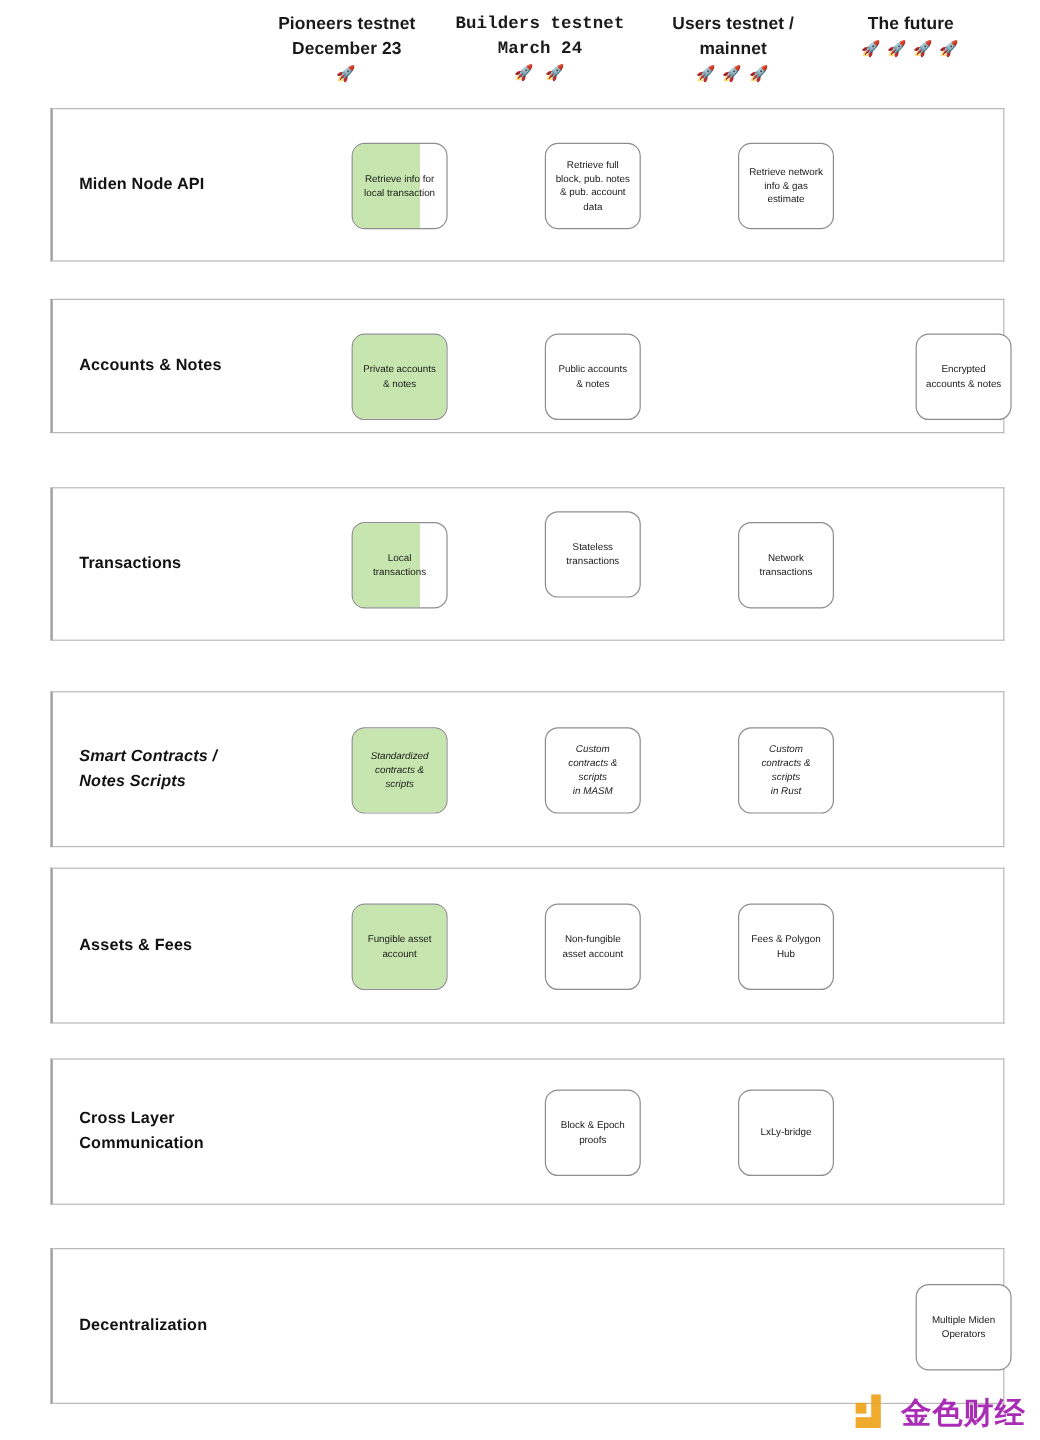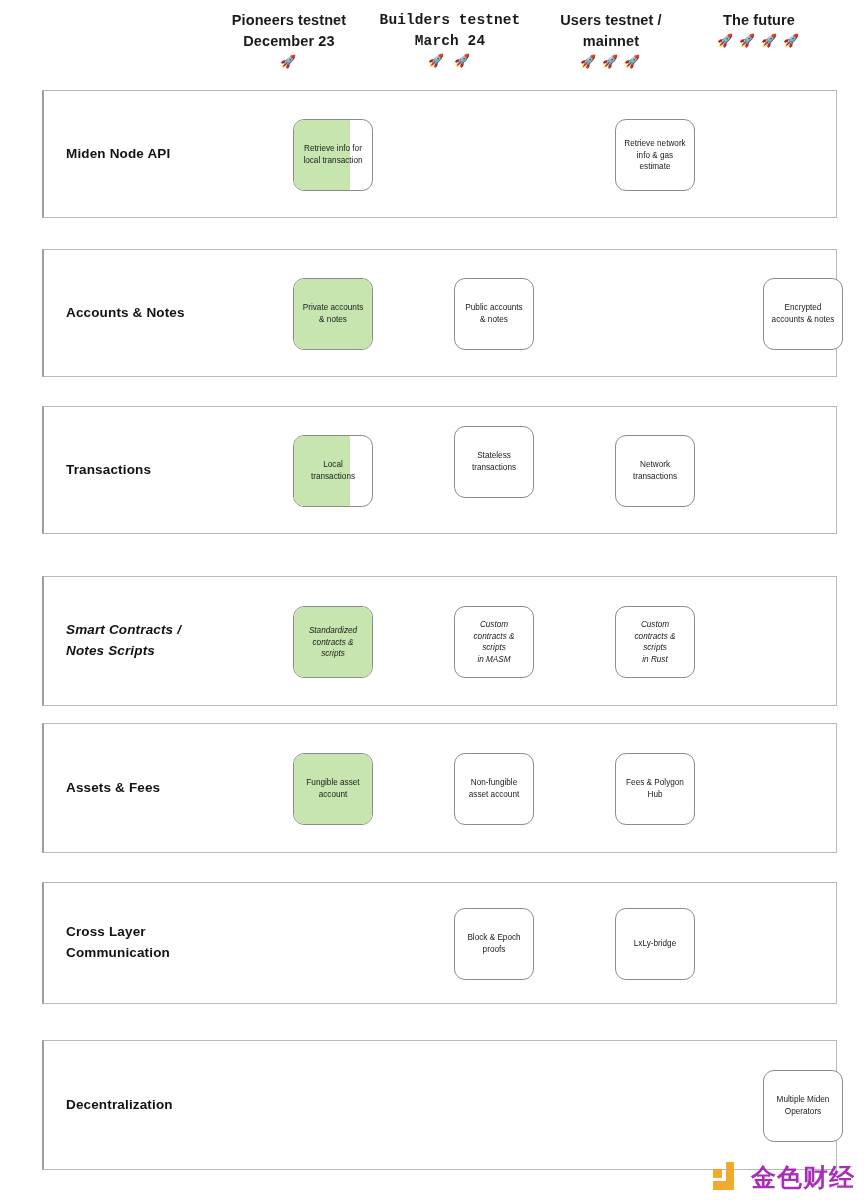--- a/index.html
+++ b/index.html
@@ -186,27 +186,33 @@
   </div>
 
   <div id="rows-host">
       <div class="row-band" style="top: 90px; height: 128px;">
         <div class="row-label">Miden Node API</div>
         <div class="card c0" style="top: 28px;">
           <div class="fill" style="width: 72%;"></div>
           <div class="card-text">Retrieve info for
 local transaction</div>
         </div>
+        <div class="card c1" style="top: 28px;">
+          <div class="card-text">Retrieve full
+block, pub. notes
+&amp; pub. account
+data</div>
+        </div>
         <div class="card c2" style="top: 28px;">
           <div class="card-text">Retrieve network
 info &amp; gas
 estimate</div>
         </div>
       </div>
-      <div class="row-band" style="top: 249px; height: 128px;">
+      <div class="row-band" style="top: 249px; height: 112px;">
         <div class="row-label">Accounts &amp; Notes</div>
         <div class="card c0" style="top: 28px;">
           <div class="fill" style="width: 100%;"></div>
           <div class="card-text">Private accounts
 &amp; notes</div>
         </div>
         <div class="card c1" style="top: 28px;">
           <div class="card-text">Public accounts
 &amp; notes</div>
         </div>

